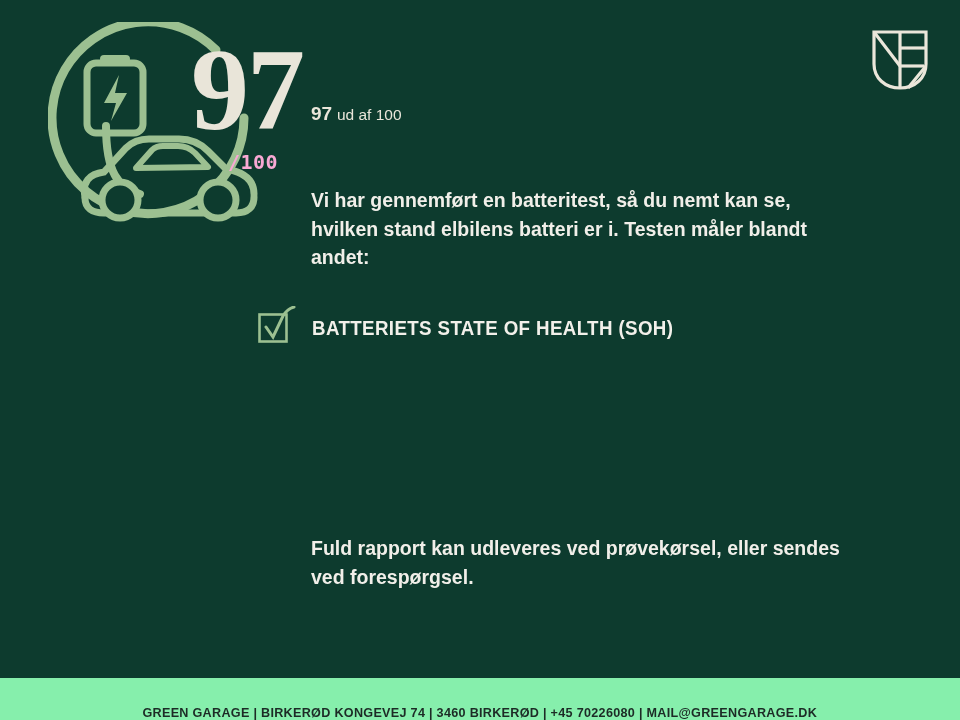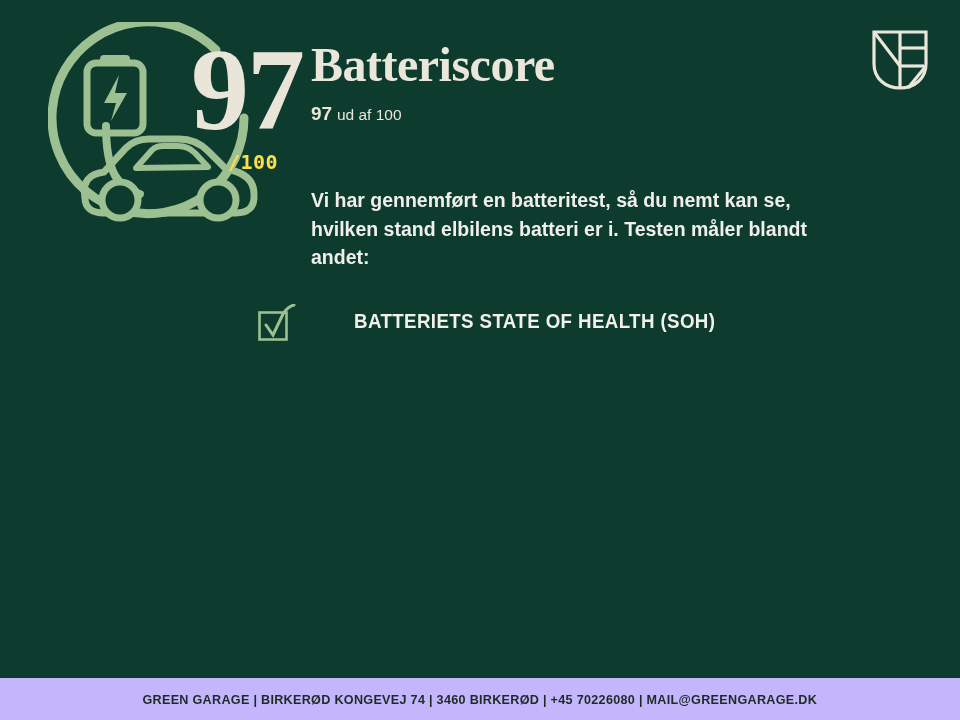--- a/index.html
+++ b/index.html
@@ -43,21 +43,21 @@
     white-space: nowrap;
   }
   .score-denom {
     position: absolute;
     left: 180px;
     top: 128px;
     font-family: "DejaVu Sans Mono", "Liberation Mono", monospace;
     font-weight: 700;
     font-size: 20px;
     letter-spacing: 0.5px;
-    color: #fde047;
+    color: #f9a8d4;
     white-space: nowrap;
   }
 
   
   .logo {
     position: absolute;
     right: 30px;
     top: 28px;
     width: 60px;
     height: 64px;
@@ -108,24 +108,23 @@
 
   
   .checklist {
     position: absolute;
     left: 259px;
     top: 310px;
     width: 620px;
   }
   .check-row {
     display: flex;
-    align-items: flex-start;
+    align-items: center;
     height: 37px;
     margin-bottom: 20px;
-    gap: 42px;
   }
   .check-row:last-child { margin-bottom: 0; }
 
   .check-box {
     position: relative;
     width: 30px;
     height: 34px;
     flex: 0 0 30px;
     margin-right: 23px;
   }
@@ -144,23 +143,23 @@
     transform-origin: left center;
   }
 
   
   .footer {
     position: absolute;
     left: 0;
     right: 0;
     bottom: 0;
     height: 42px;
-    background: #c4b5fd;
+    background: #86efac;
     display: flex;
-    align-items: center;
+    align-items: flex-end;
     justify-content: center;
   }
   .footer-text {
     font-size: 13px;
     font-weight: 700;
     letter-spacing: 0.3px;
     color: #1d2b26;
     white-space: nowrap;
     transform: scaleX(0.97);
   }
@@ -203,21 +202,20 @@
     <svg width="60" height="64" viewBox="0 0 60 64" fill="none">
       <path d="M4 4 H56 V36 C56 50 45 60 30 60 C15 60 4 50 4 36 Z" stroke="#eae6da" stroke-width="3.2" fill="none"></path>
       <path d="M30 4 V60" stroke="#eae6da" stroke-width="3.2"></path>
       <path d="M30 20 H56" stroke="#eae6da" stroke-width="3.2"></path>
       <path d="M30 38 H54" stroke="#eae6da" stroke-width="3.2"></path>
       <path d="M4 4 L30 38" stroke="#eae6da" stroke-width="3.2"></path>
       <path d="M56 38 L38 60" stroke="#eae6da" stroke-width="3.2"></path>
     </svg>
   </div>
 
-  <div class="title">Batteriscore</div>
   <div class="subtitle">
     <span class="s-num">97</span>
     <span class="s-rest">ud af 100</span>
   </div>
 
   <div class="para para-intro">Vi har gennemført en batteritest, så du nemt kan se, hvilken stand elbilens batteri er i. Testen måler blandt andet:</div>
 
   <div class="checklist">
 
     <div class="check-row">
@@ -227,18 +225,19 @@
           <path d="M9 21 L16 31 L26 10 C29 5 33 2 37 1" stroke="#9cc091" stroke-width="3" stroke-linecap="round" fill="none"></path>
         </svg>
       </span>
       <span class="check-label">BATTERIETS STATE OF HEALTH (SOH)</span>
     </div>
 
 
 
   </div>
 
+  <div class="para para-outro">Fuld rapport kan udleveres ved prøvekørsel, eller sendes ved forespørgsel.</div>
 
   <div class="footer">
     <div class="footer-text">GREEN GARAGE  |  BIRKERØD KONGEVEJ 74  |  3460 BIRKERØD  |  +45 70226080  |  MAIL@GREENGARAGE.DK</div>
   </div>
 
 </div>
 
 </body></html>

